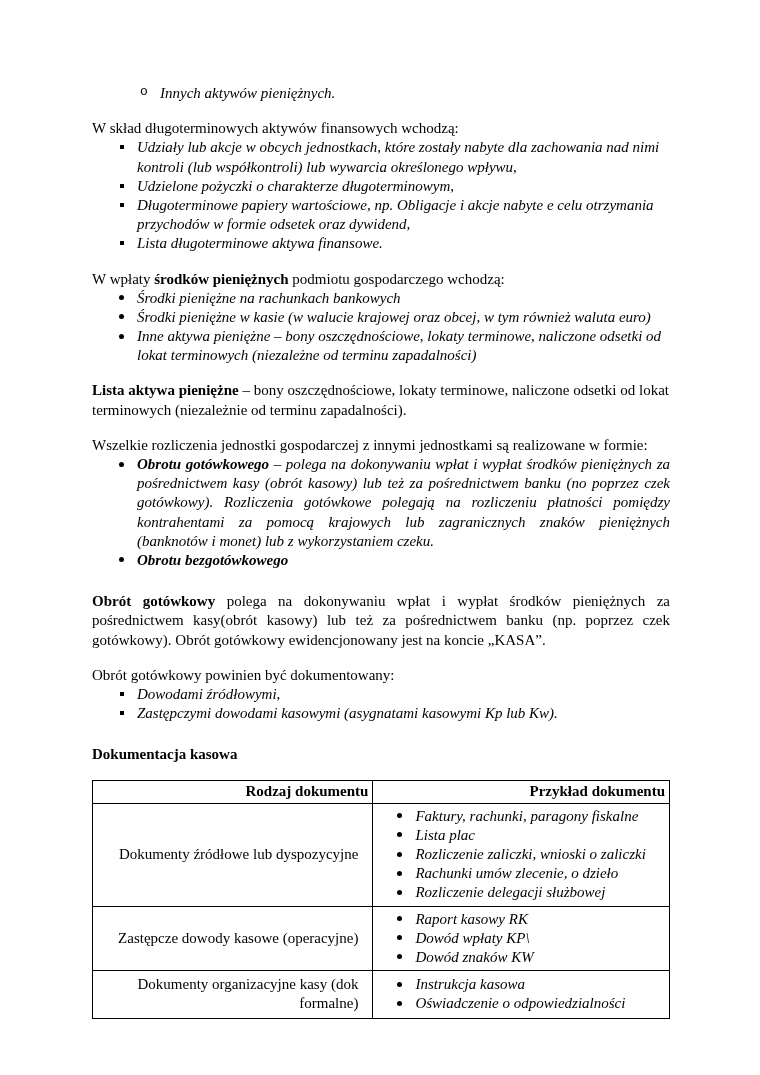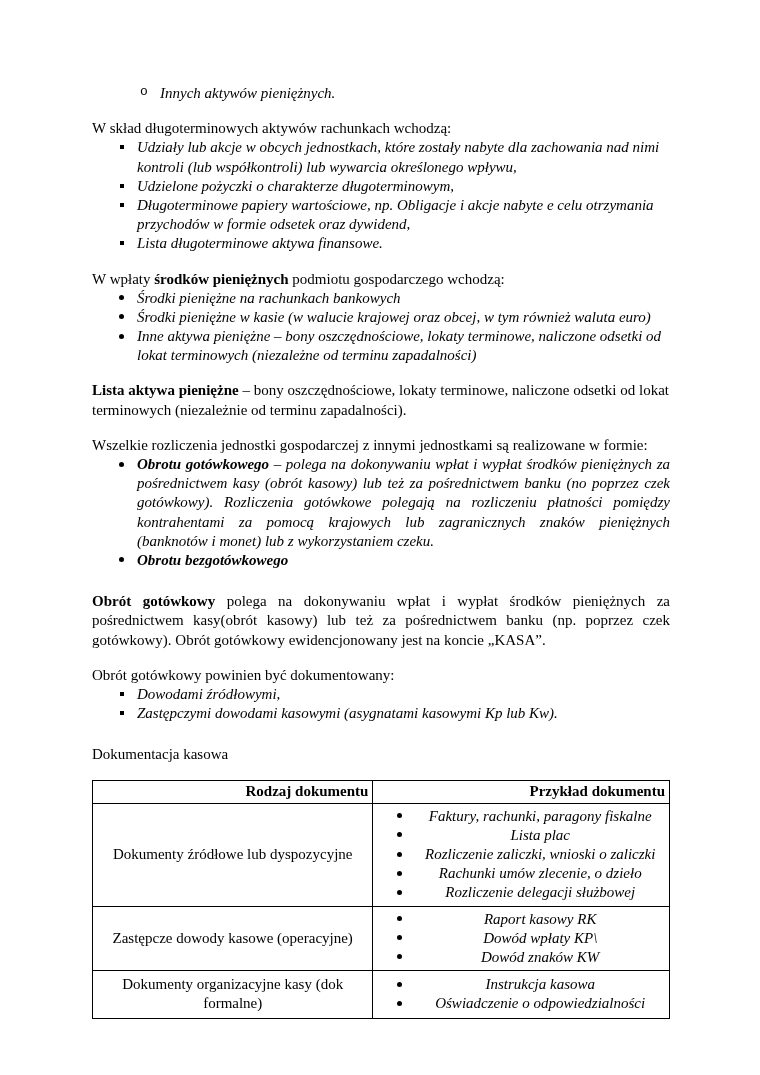--- a/index.html
+++ b/index.html
@@ -6,21 +6,21 @@
   html, body { background:#ffffff; }
   body {
     width:760px; height:1075px;
     font-family:"Liberation Serif","DejaVu Serif",serif;
     font-size:15px; line-height:1.28; color:#000;
     overflow:hidden;
   }
   .page { padding:84px 90px 0 92px; }
 
   .para { margin:0; }
-  .bold { font-weight:normal;margin-top:8px; }
+  .bold { font-weight:bold;margin-top:8px; }
   .justify { text-align:justify; }
   .gap { margin-bottom:16px; }
   .gap-lg { margin-bottom:22px; }
 
   .list .li, .olist .li { display:flex; }
   .list .li { padding-left:25px; }
   .olist .li { padding-left:48px; }
 
   .marker { flex:0 0 20px; position:relative; }
   .marker.sq::before {
@@ -30,37 +30,37 @@
   .marker.dot::before {
     content:""; position:absolute; left:2px; top:6.5px;
     width:5px; height:5px; border-radius:50%; background:#000;
   }
   .marker.o-mark { font-family:"Liberation Mono","DejaVu Sans Mono",monospace; font-size:13px; }
   .li-text { flex:1;font-style:italic; }
 
   .doc-table { border-collapse:collapse; width:100%; }
   .doc-table th, .doc-table td { border:1px solid #000; }
   .doc-table th { font-weight:bold; text-align:right; padding:1px 4px; }
-  .type-cell { text-align:center; vertical-align:middle; padding:4px 14px; width:48.6%; }
-  .examples-cell { vertical-align:middle; padding:3px 4px 3px 0;text-align:center; }
+  .type-cell { text-align:right; vertical-align:middle; padding:4px 14px; width:48.6%; }
+  .examples-cell { vertical-align:middle; padding:3px 4px 3px 0; }
   .cell-li { display:flex; padding-left:22px; }
 </style>
 </head>
 <body>
 
 <div class="page">
 
   <div class="olist gap">
     <div class="li">
       <span class="marker o-mark">o</span>
       <span class="li-text">Innych aktywów pieniężnych.</span>
     </div>
   </div>
 
-  <p class="para">W skład długoterminowych aktywów rachunkach wchodzą:</p>
+  <p class="para">W skład długoterminowych aktywów finansowych wchodzą:</p>
   <div class="list gap">
     <div class="li">
       <span class="marker sq"></span>
       <span class="li-text">Udziały lub akcje w obcych jednostkach, które zostały nabyte dla zachowania nad nimi kontroli (lub współkontroli) lub wywarcia określonego wpływu,</span>
     </div>
     <div class="li">
       <span class="marker sq"></span>
       <span class="li-text">Udzielone pożyczki o charakterze długoterminowym,</span>
     </div>
     <div class="li">

